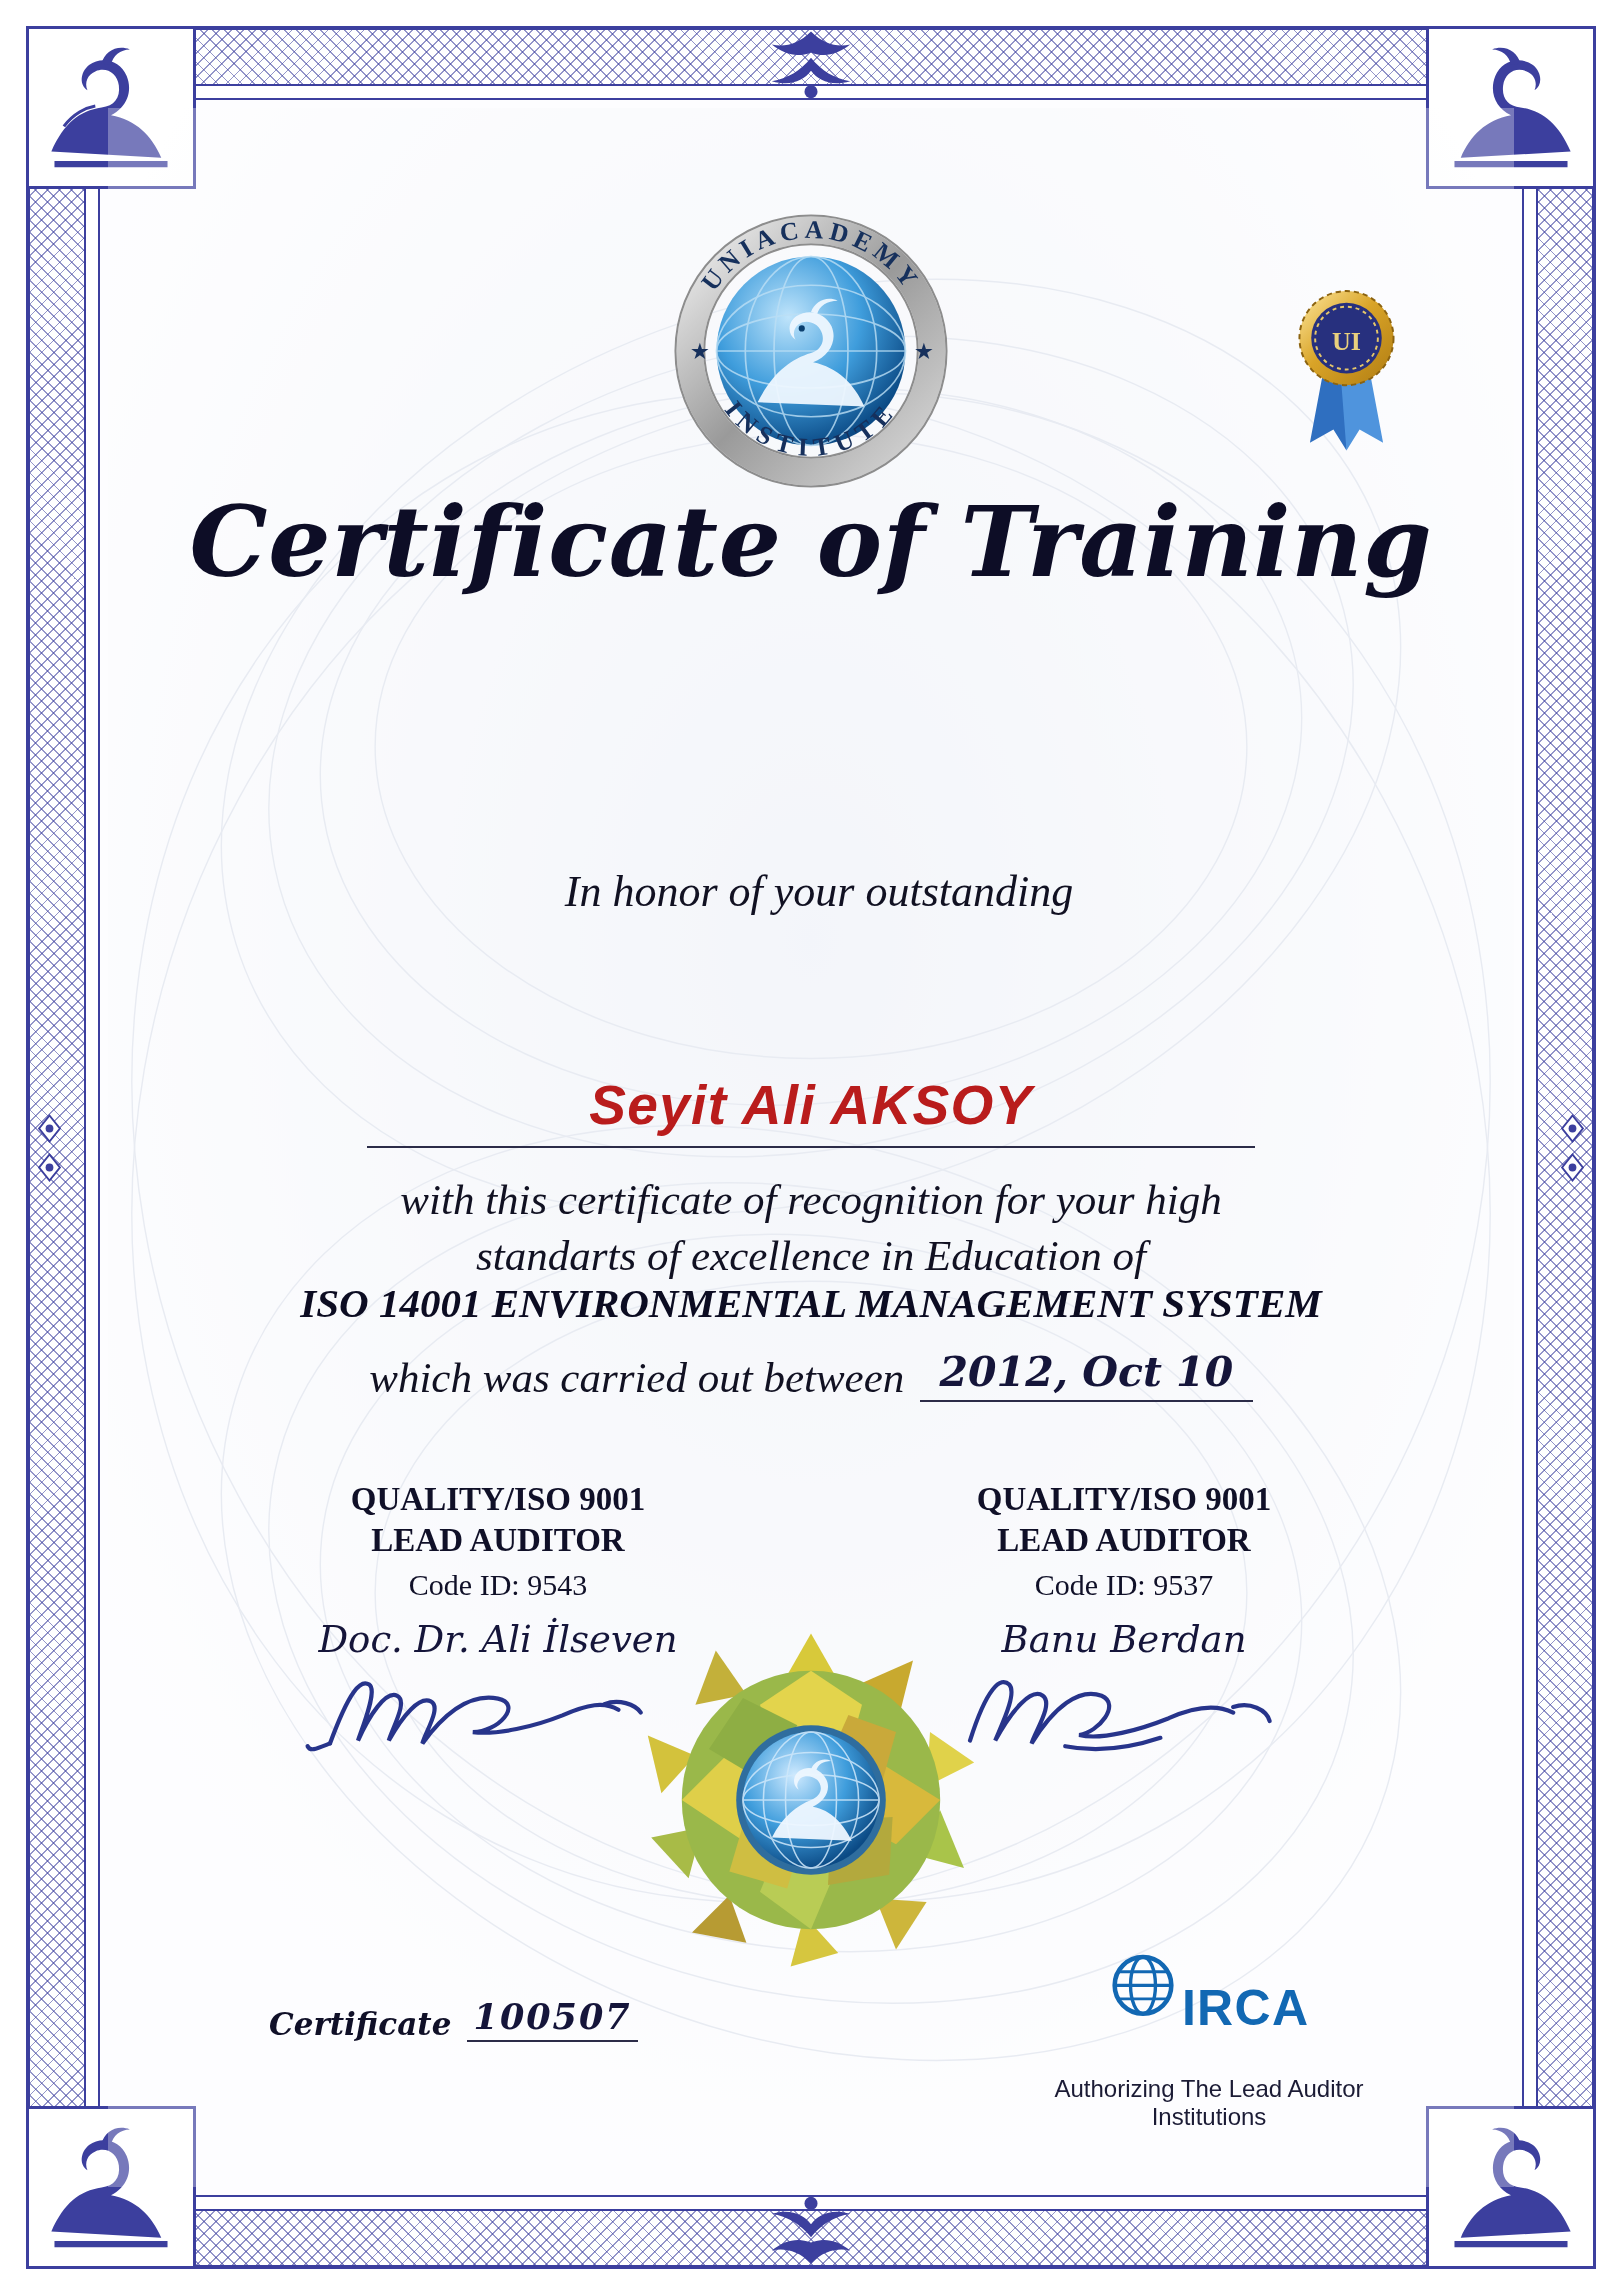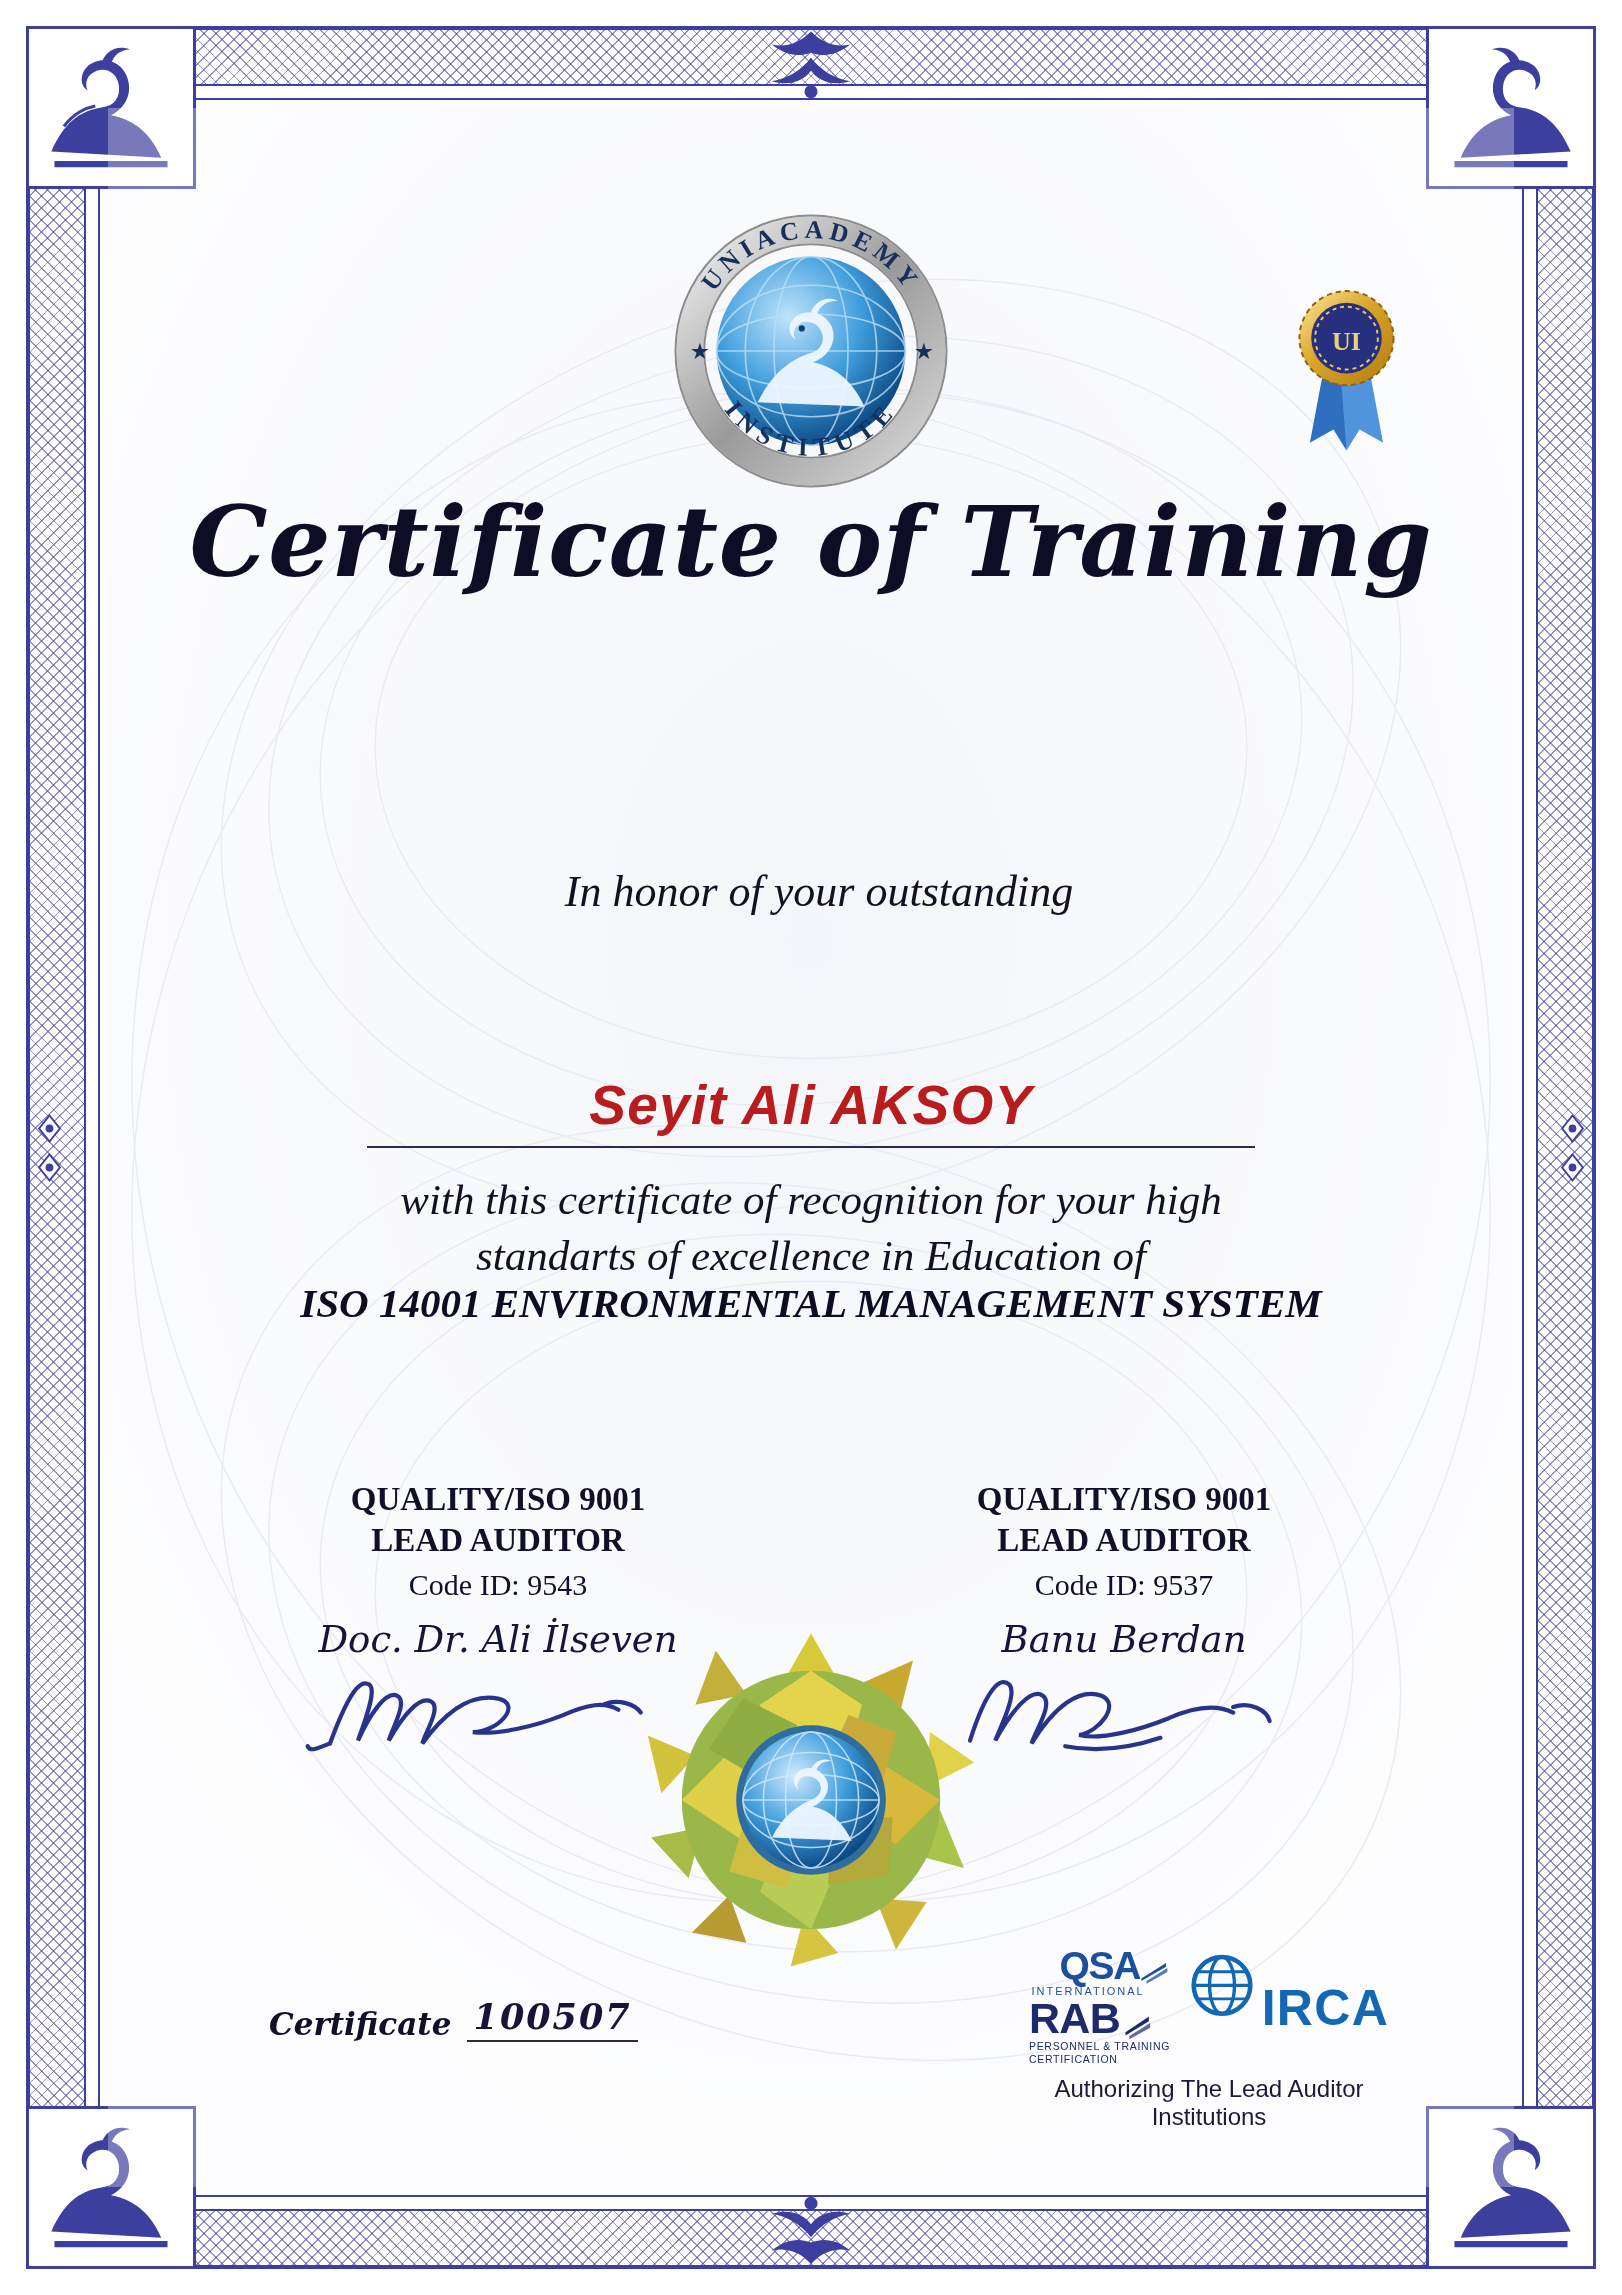--- a/index.html
+++ b/index.html
@@ -553,20 +553,24 @@
 
     <div class="recipient">Seyit Ali AKSOY</div>
 
     <div class="body-1">
       <div>with this certificate of recognition for your high</div>
       <div>standarts of excellence in Education of</div>
     </div>
 
     <div class="standard">ISO 14001 ENVIRONMENTAL MANAGEMENT SYSTEM</div>
 
+    <div class="between-row">
+      <span>which was carried out between</span>
+      <span class="date-value">2012, Oct 10</span>
+    </div>
 
     <div class="sig-block left">
       <div class="sig-title">QUALITY/ISO 9001</div>
       <div class="sig-title">LEAD AUDITOR</div>
       <div class="sig-code">Code ID: 9543</div>
       <div class="sig-name">Doc. Dr. Ali İlseven</div>
       <div class="sig-scribble">
         <svg viewBox="0 0 300 70" xmlns="http://www.w3.org/2000/svg">
           <g fill="none" stroke="#27348b" stroke-width="3" stroke-linecap="round">
             <path d="M30 56 C44 18 52 10 58 14 C64 18 54 42 50 54 C58 36 70 18 78 22 C86 26 74 46 72 54 C82 36 94 22 102 26 C110 30 98 48 96 56 C112 34 130 20 150 24 C168 28 150 48 132 48 C150 50 176 44 196 36 C214 28 226 26 236 32"></path>
@@ -645,43 +649,20 @@
     </div>
 
     <div class="cert-no">
       <span class="cert-no-label">Certificate</span>
       <span class="cert-no-value">100507</span>
     </div>
 
     <div class="accred">
       <div class="accred-logos">
 
-        <div class="rab-logo">
-          <div style="display:flex; align-items:flex-end; justify-content:flex-end;">
-            <span class="rab-qsa">QSA</span>
-            <svg width="30" height="26" viewBox="0 0 46 40" xmlns="http://www.w3.org/2000/svg">
-              <g fill="#1d4f9f">
-                <path d="M2 30 L40 6 L40 12 L2 34 Z"></path>
-                <path d="M10 34 L42 14 L42 20 L10 38 Z" opacity="0.75"></path>
-              </g>
-            </svg>
-          </div>
-          <div class="rab-qsa-sub">INTERNATIONAL</div>
-          <div style="display:flex; align-items:flex-end; gap:3.9px;">
-            <span class="rab-main">RAB</span>
-            <svg width="29" height="26" viewBox="0 0 44 40" xmlns="http://www.w3.org/2000/svg">
-              <g fill="#1d2a6b">
-                <path d="M2 28 L38 4 L38 11 L2 33 Z"></path>
-                <path d="M8 34 L40 14 L40 21 L8 39 Z" opacity="0.7"></path>
-              </g>
-            </svg>
-          </div>
-          <div class="rab-sub">PERSONNEL &amp; TRAINING</div>
-          <div class="rab-sub">CERTIFICATION</div>
-        </div>
 
         <div class="irca-logo">
           <svg width="68" height="118" viewBox="0 0 60 104" xmlns="http://www.w3.org/2000/svg">
             <g transform="translate(4,6)">
               <circle cx="26" cy="26" r="25" fill="none" stroke="#1268b3" stroke-width="4"></circle>
               <ellipse cx="26" cy="26" rx="11" ry="25" fill="none" stroke="#1268b3" stroke-width="3"></ellipse>
               <line x1="1" y1="26" x2="51" y2="26" stroke="#1268b3" stroke-width="3"></line>
               <line x1="5" y1="14" x2="47" y2="14" stroke="#1268b3" stroke-width="2.5"></line>
               <line x1="5" y1="38" x2="47" y2="38" stroke="#1268b3" stroke-width="2.5"></line>
             </g>

